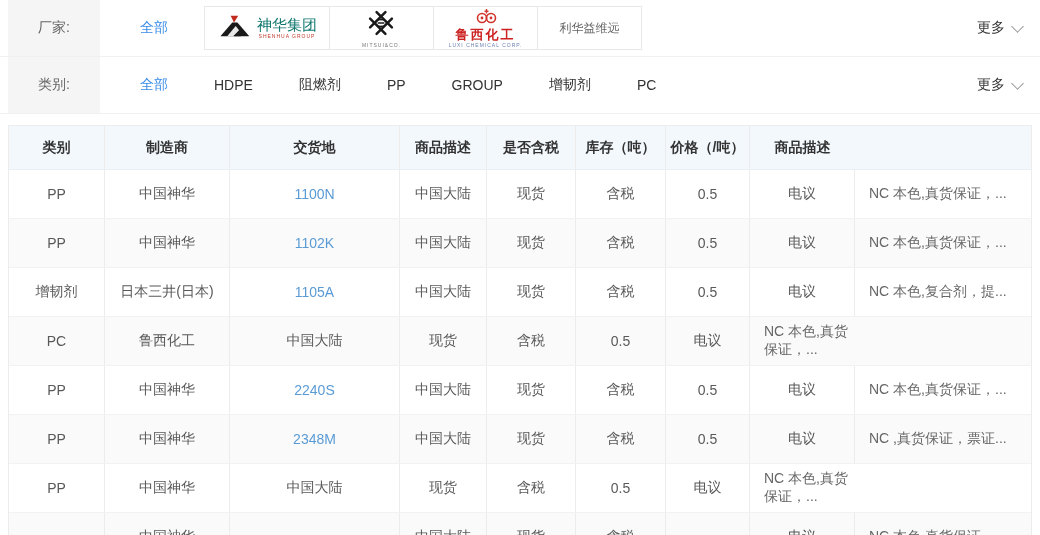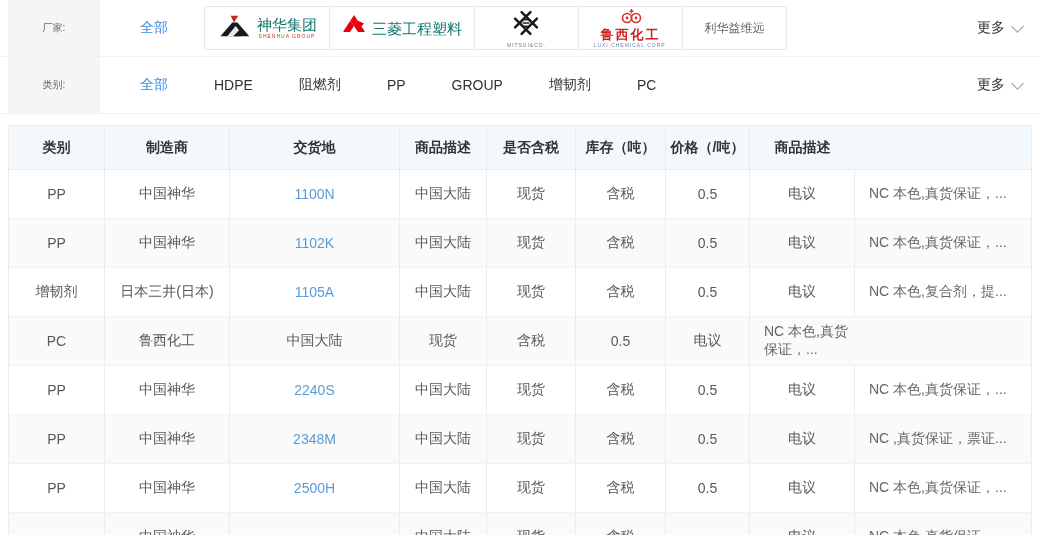--- a/index.html
+++ b/index.html
@@ -3,21 +3,21 @@
 <meta charset="utf-8">
 <style>
   * { margin:0; padding:0; box-sizing:border-box; }
   html,body { width:1040px; height:535px; overflow:hidden; background:#fff;
     font-family:"Liberation Sans","DejaVu Sans",sans-serif; }
 
   
   .filters { width:1040px; }
   .filter-row { display:flex; align-items:stretch; height:57px; border-bottom:1px solid #f0f0f0; }
   .filter-label { width:92px; margin-left:8px; background:#f5f5f5; color:#666;
-    font-size:10px; display:flex; align-items:center; justify-content:center; flex:0 0 auto; }
+    font-size:14px; display:flex; align-items:center; justify-content:center; flex:0 0 auto; }
   .filter-content { flex:1; display:flex; align-items:center; padding-left:40px; position:relative; }
   .filter-all { color:#3a8ce8; font-size:14px; margin-right:36px; cursor:pointer; }
   .brand-box { height:44px; min-width:104px; padding:0 12px; border:1px solid #e8e8e8;
     background:#fff; display:flex; align-items:center; justify-content:center; gap:6px;
     cursor:pointer; }
   .brand-box + .brand-box { border-left:none; }
   .brand-name-cn { font-size:15px; font-weight:normal; color:#0f766e; line-height:1; }
   .brand-stack { display:flex; flex-direction:column; align-items:center; line-height:1; }
   .brand-caption { font-size:5px; color:#c0392b; letter-spacing:1px; margin-top:2px; }
   .brand-caption.gray { color:#777; }
@@ -63,31 +63,20 @@
             <polygon points="12,27 22,15 26,20 19,27" fill="#ffffff" opacity="0.9"></polygon>
             <polygon points="20,27 27,19 31,24 28,27" fill="#1a1a1a"></polygon>
           </svg>
         </span>
         <span class="brand-stack">
           <span class="brand-name-cn">神华集团</span>
           <span class="brand-caption">SHENHUA GROUP</span>
         </span>
       </div>
 
-      <div class="brand-box">
-        <span>
-          <svg width="24" height="24" viewBox="0 0 24 24">
-            <polygon points="12,1 15.5,6.5 12,12 8.5,6.5" fill="#e60012"></polygon>
-            <polygon points="12,12 15.5,6.5 22,9.5 18,14" fill="#e60012" transform="rotate(0)"></polygon>
-            <polygon points="1.5,17 8.5,6.6 12,12 8,18 1.5,18" fill="#e60012"></polygon>
-            <polygon points="22.5,17 15.5,6.6 12,12 16,18 22.5,18" fill="#e60012"></polygon>
-          </svg>
-        </span>
-        <span class="brand-name-cn">三菱工程塑料</span>
-      </div>
 
       <div class="brand-box">
         <span class="brand-stack">
           <span>
             <svg width="30" height="30" viewBox="0 0 36 36">
               <g transform="rotate(45 18 18)" stroke="#1a1a1a" stroke-width="3" stroke-linecap="round">
                 <line x1="12.5" y1="5" x2="12.5" y2="31"></line>
                 <line x1="23.5" y1="5" x2="23.5" y2="31"></line>
                 <line x1="5" y1="12.5" x2="31" y2="12.5"></line>
                 <line x1="5" y1="23.5" x2="31" y2="23.5"></line>
@@ -234,23 +223,20 @@
         <div class="t-cell">中国大陆</div>
         <div class="t-cell">现货</div>
         <div class="t-cell">含税</div>
         <div class="t-cell">0.5</div>
         <div class="t-cell">电议</div>
         <div class="t-cell desc">NC ,真货保证，票证...</div>
       </div>
       <div class="t-row">
         <div class="t-cell">PP</div>
         <div class="t-cell">中国神华</div>
-        <div class="t-cell">
-          <a class="model-link">2500H</a>
-        </div>
         <div class="t-cell">中国大陆</div>
         <div class="t-cell">现货</div>
         <div class="t-cell">含税</div>
         <div class="t-cell">0.5</div>
         <div class="t-cell">电议</div>
         <div class="t-cell desc">NC 本色,真货保证，...</div>
       </div>
       <div class="t-row">
         <div class="t-cell"></div>
         <div class="t-cell">中国神华</div>

